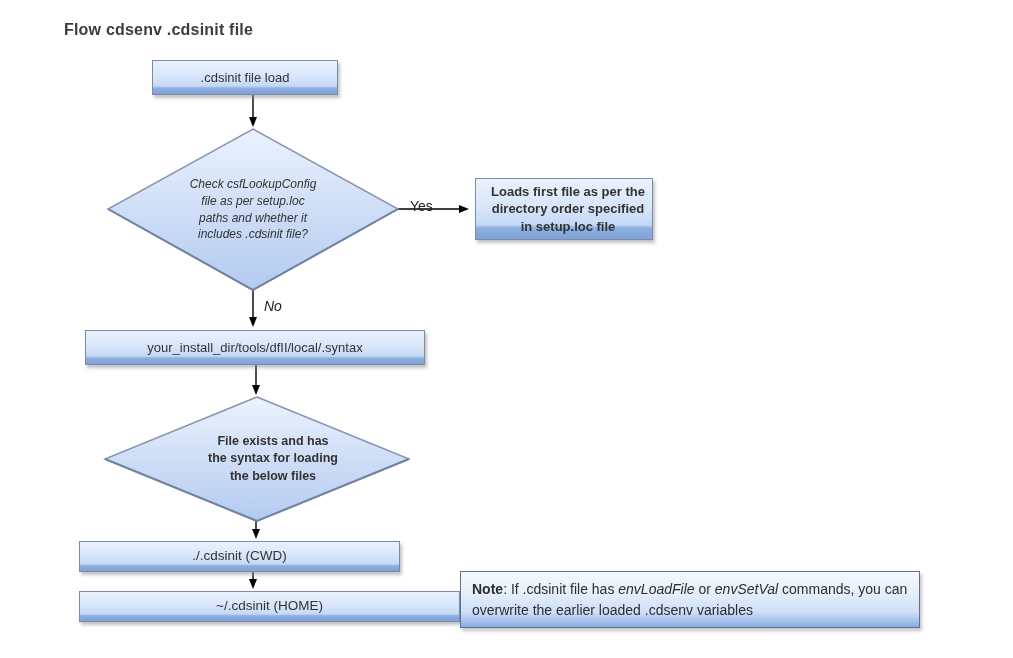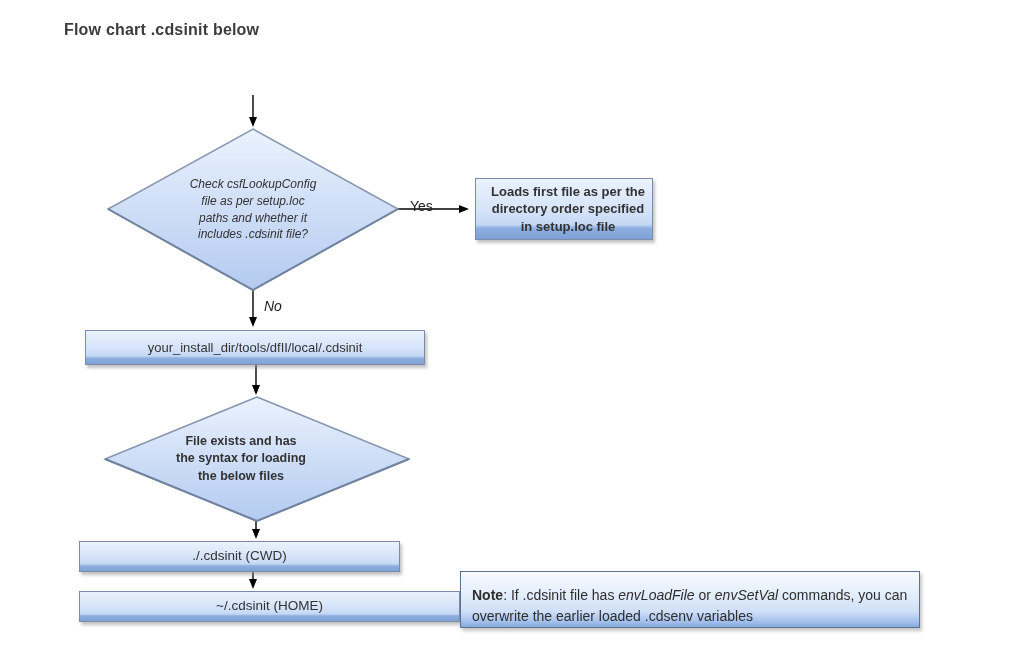--- a/index.html
+++ b/index.html
@@ -64,34 +64,34 @@
   }
   .note-box {
     position: absolute;
     z-index: 2;
     left: 460px; top: 571px;
     width: 460px; height: 57px;
     box-sizing: border-box;
     border: 1px solid #5f7190;
     background: linear-gradient(180deg, #f7fafe 0%, #e4eefb 40%, #cfdff7 72%, #a9c4ee 88%, #87aadf 100%);
     box-shadow: 2px 3px 3px rgba(145,145,145,0.5);
-    padding: 13px 11px;
+    padding: 7px 11px;
     font-size: 14px;
     line-height: 1.5;
     color: #2e2e2e;
   }
   .note-box .note-label { font-weight: bold; }
   .note-box em { font-style: italic; }
 </style>
 </head>
 <body>
 
 <div id="canvas">
 
-  <div class="title">Flow chart .cdsinit below</div>
+  <div class="title">Flow cdsenv .cdsinit file</div>
 
   <svg class="overlay" viewBox="0 0 1013 658" xmlns="http://www.w3.org/2000/svg">
     <defs>
       <marker id="arw" viewBox="0 0 10 8" markerWidth="10" markerHeight="8" refX="1" refY="4" orient="auto" markerUnits="userSpaceOnUse">
         <path d="M0,0 L10,4 L0,8 Z" fill="#000000"></path>
       </marker>
       <linearGradient id="gradD" x1="0" y1="0" x2="0" y2="1">
         <stop offset="0" stop-color="#eaf2fd"></stop>
         <stop offset="0.55" stop-color="#ccdcf6"></stop>
         <stop offset="1" stop-color="#b3caf0"></stop>
@@ -105,37 +105,38 @@
     <line x1="256" y1="521" x2="256" y2="530" stroke="#000" stroke-width="1.4" marker-end="url(#arw)"></line>
     <line x1="253" y1="571" x2="253" y2="580" stroke="#000" stroke-width="1.4" marker-end="url(#arw)"></line>
 
     <polygon points="253,129 398,209 253,290 108,209" fill="url(#gradD)" stroke="#8696af" stroke-width="1.5"></polygon>
     <polyline points="108,209 253,290 398,209" fill="none" stroke="#71839f" stroke-width="2"></polyline>
 
     <polygon points="257,397 409,459 257,521 105,459" fill="url(#gradD)" stroke="#8696af" stroke-width="1.5"></polygon>
     <polyline points="105,459 257,521 409,459" fill="none" stroke="#71839f" stroke-width="2"></polyline>
   </svg>
 
+  <div class="node" style="left:152px; top:60px; width:186px; height:35px;">.cdsinit file load</div>
 
   <div class="node bold" style="left:475px; top:178px; width:178px; height:62px;padding-left:8px;">Loads first file as per the
 directory order specified
 in setup.loc file</div>
 
-  <div class="node" style="left:85px; top:330px; width:340px; height:35px;">your_install_dir/tools/dfII/local/.cdsinit</div>
+  <div class="node" style="left:85px; top:330px; width:340px; height:35px;">your_install_dir/tools/dfII/local/.syntax</div>
 
   <div class="node" style="left:79px; top:541px; width:321px; height:31px; font-size:13.5px;">./.cdsinit (CWD)</div>
 
   <div class="node" style="left:79px; top:591px; width:381px; height:31px; font-size:13.5px;">~/.cdsinit (HOME)</div>
 
   <div class="diamond-text" style="left:123px; top:158px; width:260px; height:103px;font-style:italic;">Check csfLookupConfig
 file as per setup.loc
 paths and whether it
 includes .cdsinit file?</div>
 
-  <div class="diamond-text bold" style="left:111px; top:428px; width:260px; height:62px;">File exists and has
+  <div class="diamond-text bold" style="left:143px; top:428px; width:260px; height:62px;">File exists and has
 the syntax for loading
 the below files</div>
 
   <div class="edge-label" style="left:410px; top:198px;">Yes</div>
 
   <div class="edge-label" style="left:264px; top:298px;font-style:italic;">No</div>
 
   <div class="note-box">
     <span class="note-label">Note</span><span>: If .cdsinit file has </span><em>envLoadFile</em><span> or </span><em>envSetVal</em><span> commands, you can overwrite the earlier loaded .cdsenv variables</span>
   </div>

